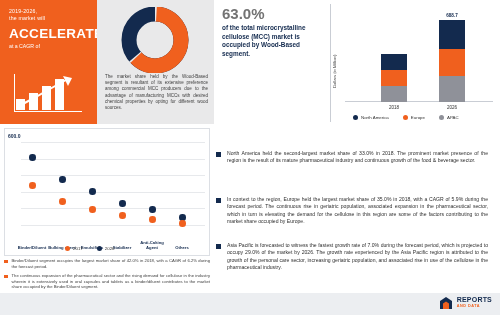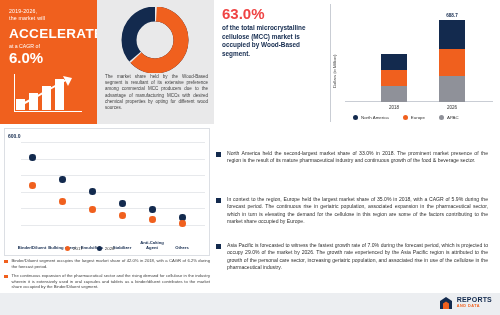--- a/index.html
+++ b/index.html
@@ -45,21 +45,21 @@
   .donut-wrap{position:absolute;left:14px;top:7px;}
   .grey-text{
     position:absolute;left:8px;top:74px;width:103px;
     font-size:4.5px;line-height:6.2px;color:#3d3d3d;text-align:justify;
   }
 
   
   .tr-text{
     position:absolute;left:222px;top:6px;width:100px;
   }
-  .tr-big{font-size:15px;font-weight:bold;color:#ef4444;line-height:16px;}
+  .tr-big{font-size:15px;font-weight:bold;color:#737373;line-height:16px;}
   .tr-sub{font-size:6.4px;font-weight:bold;color:#132a4e;line-height:8.6px;margin-top:2px;}
 
   
   .tr-chart{
     position:absolute;left:330px;top:4px;width:166px;height:118px;
     border-left:1px solid #c9cdd4;
   }
   .ylab{
     position:absolute;left:1px;top:30px;
     font-size:4.2px;color:#444;
@@ -136,21 +136,20 @@
 </head>
 <body>
 
 <div class="page">
 
   <div class="orange-panel">
     <div class="op-line1">2019-2026,</div>
     <div class="op-line1">the market will</div>
     <div class="op-accel">ACCELERATE</div>
     <div class="op-cagr">at a CAGR of</div>
-    <div class="op-rate">6.0%</div>
 
     <div class="op-chart">
       <div class="axisv"></div>
       <div class="axisline"></div>
       <div class="bar b1"></div>
       <div class="bar b2"></div>
       <div class="bar b3"></div>
       <div class="bar b4"></div>
       <svg class="arrow-svg" width="70" height="44">
         <polyline points="5,32 20,24 34,16 52,6" fill="none" stroke="#ffffff" stroke-width="2"></polyline>

